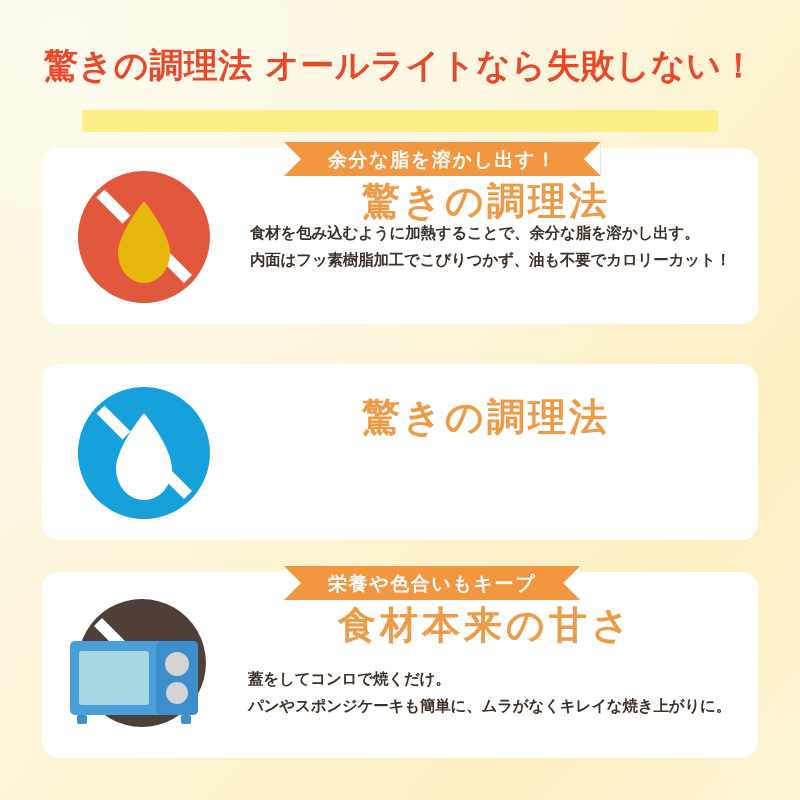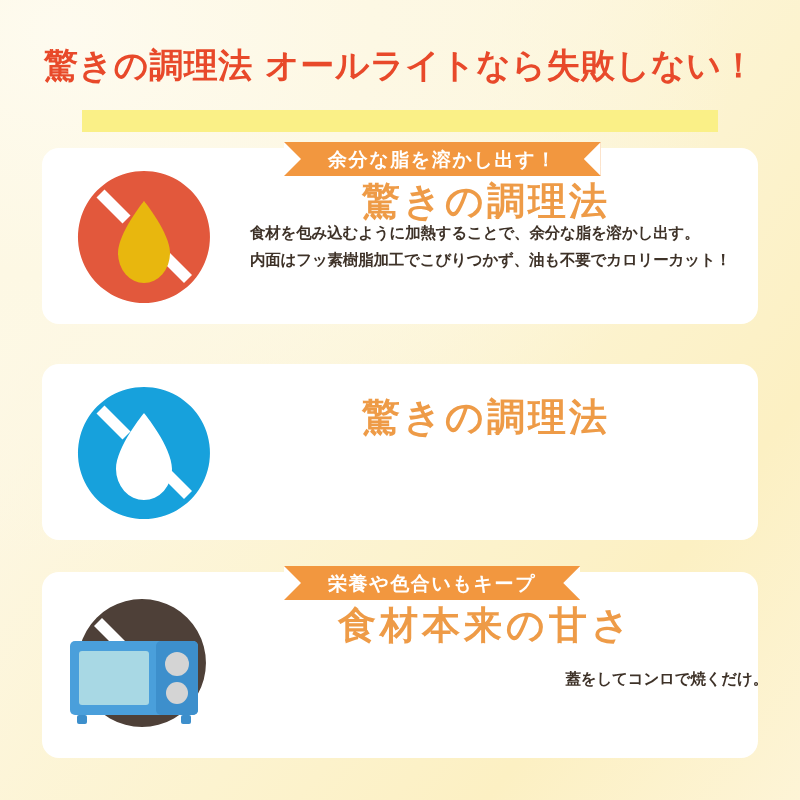--- a/index.html
+++ b/index.html
@@ -153,21 +153,21 @@
     top: 72px;
     left: 36px;
     width: 520px;
     font-size: 15.5px;
     font-weight: bold;
     color: #3E3228;
     line-height: 1.72;
     letter-spacing: -0.2px;
     white-space: nowrap;
   }
-  #card-2 .card-desc { top: 94px; left: 34px; text-align: right; }
+  #card-2 .card-desc { top: 94px; left: 34px; }
   .card-desc span { display: block; }
 </style>
 </head>
 <body>
 
 <div class="headline-wrap">
   <div class="headline">
     <span class="headline-hl"></span>
     <span>驚きの調理法 オールライトなら失敗しない！</span>
   </div>
@@ -239,15 +239,16 @@
     </svg>
   </div>
 
   <div class="body-col">
     <div class="ribbon">
       <span class="ribbon-inner">栄養や色合いもキープ</span>
     </div>
     <h2 class="card-heading">食材本来の甘さ</h2>
     <div class="card-desc">
       <span>蓋をしてコンロで焼くだけ。</span>
+      <span>パンやスポンジケーキも簡単に、ムラがなくキレイな焼き上がりに。</span>
     </div>
   </div>
 </section>
 
 </body></html>

